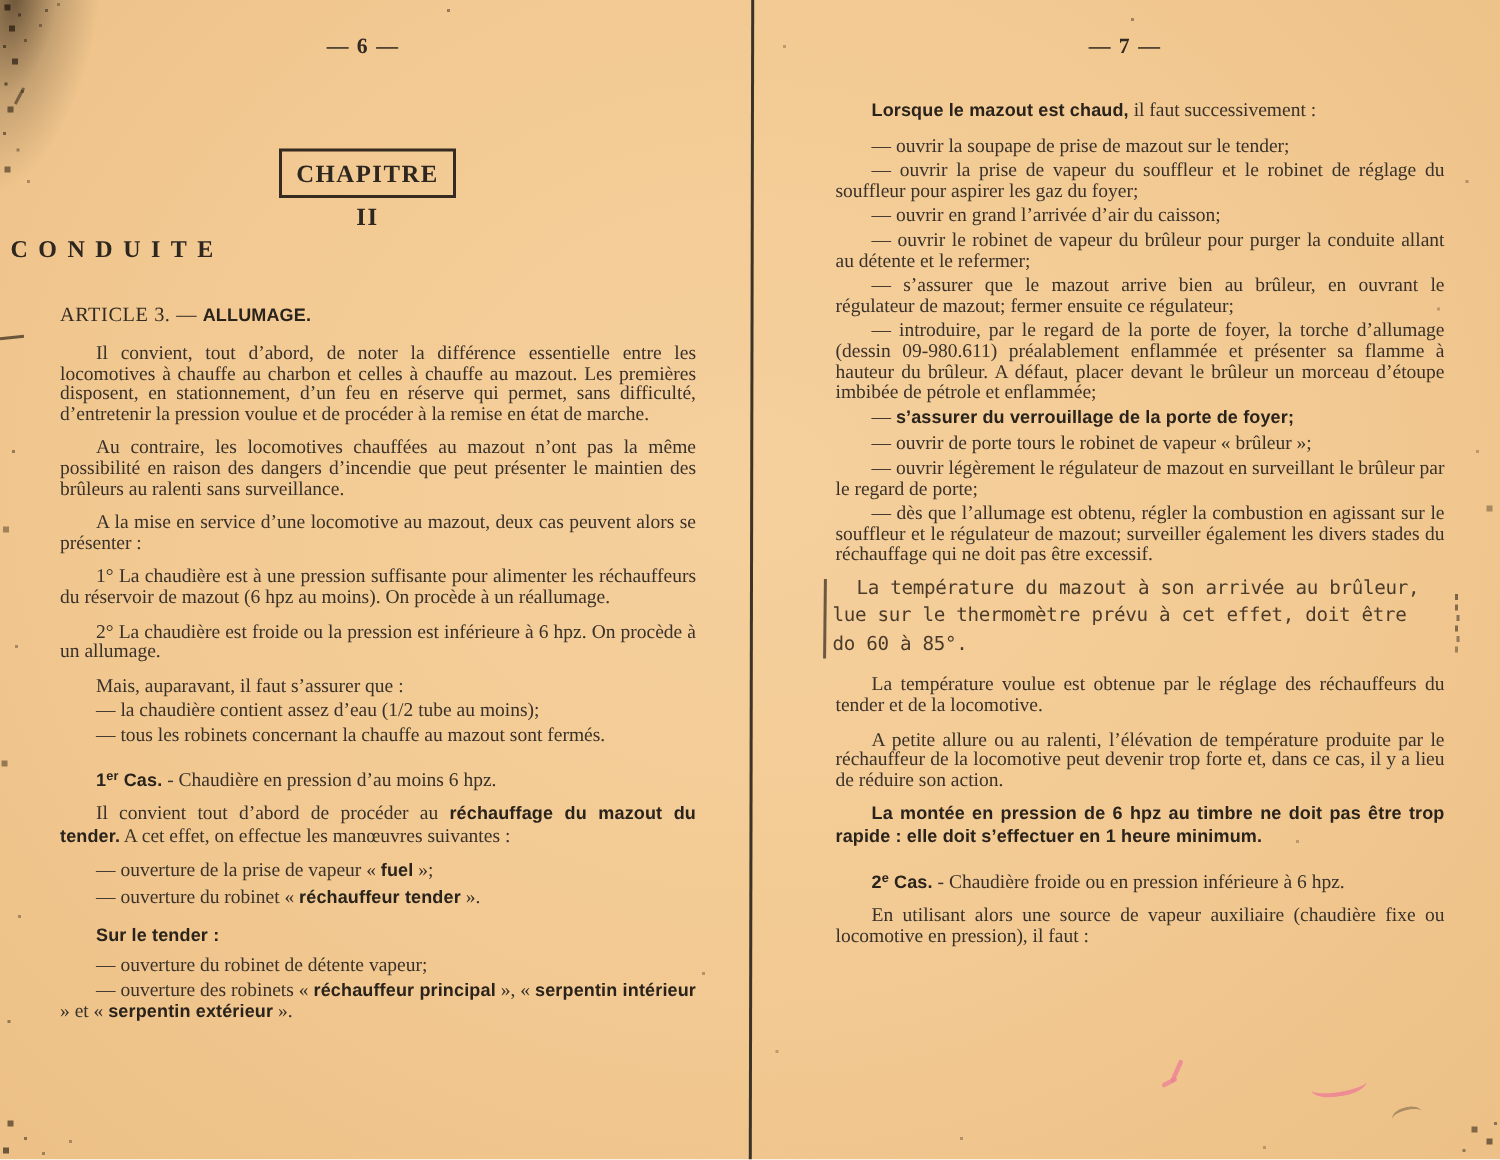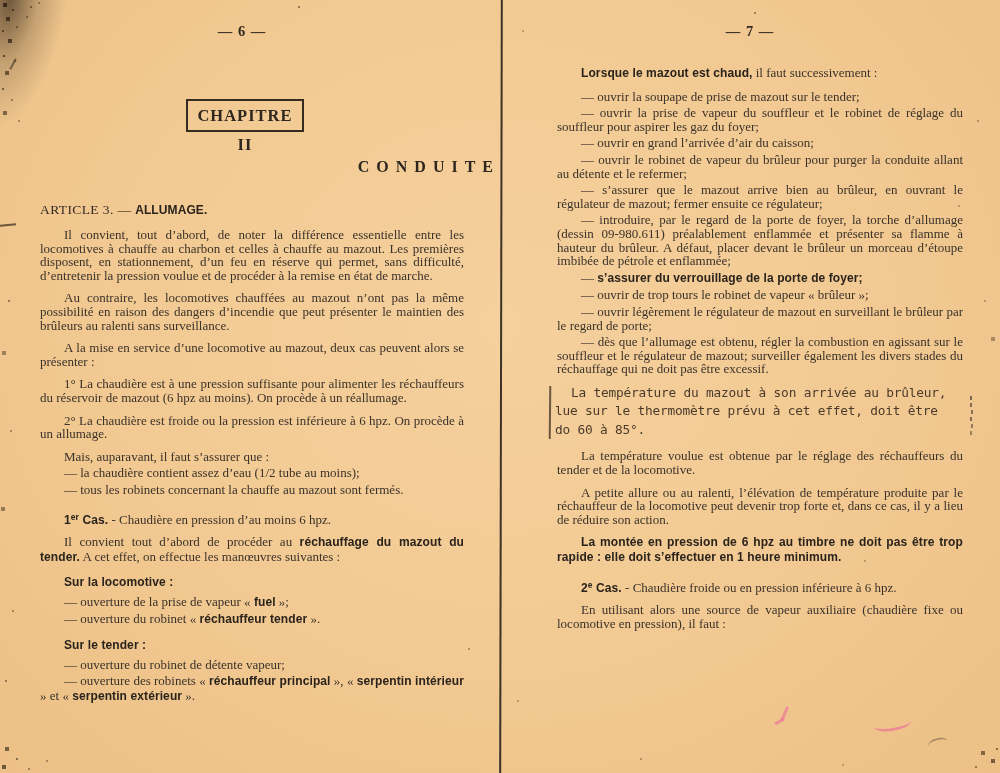--- a/index.html
+++ b/index.html
@@ -12,21 +12,21 @@
     font-family:"Liberation Serif","DejaVu Serif",serif;
     color:var(--ink);
   }
   .page{position:absolute;top:0;width:500px;height:773px;font-size:13px;line-height:13.6px;}
   .page.left{left:0;}
   .page.right{left:500px;}
   .gutter{position:absolute;left:500px;top:-4px;width:1.6px;height:781px;background:#2d261e;opacity:.92;transform:rotate(.12deg);}
   .pagenum{position:absolute;top:25px;left:0;width:100%;text-align:center;font-size:14.5px;letter-spacing:1px;color:#332b22;font-weight:600;}
   .page.left .pagenum{transform:translateX(-8px);}
   .chapter-box{position:absolute;top:99px;left:186px;width:114px;height:29px;border:2px solid #352b20;text-align:center;line-height:29px;font-size:16.5px;font-weight:700;letter-spacing:1px;color:#2e2720;}
-  .doc-title{position:absolute;top:160px;left:0;width:100%;text-align:right;font-size:16px;font-weight:700;letter-spacing:7px;padding-left:7px;box-sizing:border-box;color:#2e2720;}
+  .doc-title{position:absolute;top:160px;left:0;width:100%;text-align:left;font-size:16px;font-weight:700;letter-spacing:7px;padding-left:7px;box-sizing:border-box;color:#2e2720;}
   .article{position:absolute;top:203px;left:40px;font-size:13.5px;letter-spacing:.4px;color:#332b22;}
   .blocks{position:absolute;}
   .blocks.bl-left{top:228px;left:40px;width:424px;}
   .blocks.bl-right{top:66px;left:57px;width:406px;}
   .blk{margin:0 0 9px;}
   .para{text-align:justify;text-indent:24px;}
   .lead{text-align:justify;text-indent:24px;margin-bottom:3px;}
   .list{text-align:justify;text-indent:24px;margin-bottom:3px;}
   .case{text-indent:24px;margin:14px 0 8px;}
   .subhead{text-indent:24px;margin:11px 0 5px;}
@@ -84,21 +84,20 @@
         <div class="blk para"><span>Il convient, tout d’abord, de noter la différence essentielle entre les locomotives à chauffe au charbon et celles à chauffe au mazout. Les premières disposent, en stationnement, d’un feu en réserve qui permet, sans difficulté, d’entretenir la pression voulue et de procéder à la remise en état de marche.</span></div>
         <div class="blk para"><span>Au contraire, les locomotives chauffées au mazout n’ont pas la même possibilité en raison des dangers d’incendie que peut présenter le maintien des brûleurs au ralenti sans surveillance.</span></div>
         <div class="blk para"><span>A la mise en service d’une locomotive au mazout, deux cas peuvent alors se présenter :</span></div>
         <div class="blk para"><span>1° La chaudière est à une pression suffisante pour alimenter les réchauffeurs du réservoir de mazout (6 hpz au moins). On procède à un réallumage.</span></div>
         <div class="blk para"><span>2° La chaudière est froide ou la pression est inférieure à 6 hpz. On procède à un allumage.</span></div>
         <div class="blk lead"><span>Mais, auparavant, il faut s’assurer que :</span></div>
         <div class="blk list"><span>— la chaudière contient assez d’eau (1/2 tube au moins);</span></div>
         <div class="blk list"><span>— tous les robinets concernant la chauffe au mazout sont fermés.</span></div>
         <div class="blk case"><span class="b">1</span><span class="b sup">er</span><span class="b"> Cas.</span><span> - Chaudière en pression d’au moins 6 hpz.</span></div>
         <div class="blk para"><span>Il convient tout d’abord de procéder au </span><span class="b">réchauffage du mazout du tender.</span><span> A cet effet, on effectue les manœuvres suivantes :</span></div>
-        <div class="blk subhead"><span class="b">Sur la locomotive :</span></div>
         <div class="blk list"><span>— ouverture de la prise de vapeur « </span><span class="b">fuel</span><span> »;</span></div>
         <div class="blk list"><span>— ouverture du robinet « </span><span class="b">réchauffeur tender</span><span> ».</span></div>
         <div class="blk subhead"><span class="b">Sur le tender :</span></div>
         <div class="blk list"><span>— ouverture du robinet de détente vapeur;</span></div>
         <div class="blk list"><span>— ouverture des robinets « </span><span class="b">réchauffeur principal</span><span> », « </span><span class="b">serpentin intérieur</span><span> » et « </span><span class="b">serpentin extérieur</span><span> ».</span></div>
       </div>
   </div>
 
   <div class="gutter"></div>
 
@@ -106,21 +105,21 @@
     <div class="pagenum">— 7 —</div>
     <div class="blocks bl-right" id="right-blocks">
         <div class="blk para"><span class="b">Lorsque le mazout est chaud,</span><span> il faut successivement :</span></div>
         <div class="blk list"><span>— ouvrir la soupape de prise de mazout sur le tender;</span></div>
         <div class="blk list"><span>— ouvrir la prise de vapeur du souffleur et le robinet de réglage du souffleur pour aspirer les gaz du foyer;</span></div>
         <div class="blk list"><span>— ouvrir en grand l’arrivée d’air du caisson;</span></div>
         <div class="blk list"><span>— ouvrir le robinet de vapeur du brûleur pour purger la conduite allant au détente et le refermer;</span></div>
         <div class="blk list"><span>— s’assurer que le mazout arrive bien au brûleur, en ouvrant le régulateur de mazout; fermer ensuite ce régulateur;</span></div>
         <div class="blk list"><span>— introduire, par le regard de la porte de foyer, la torche d’allumage (dessin 09-980.611) préalablement enflammée et présenter sa flamme à hauteur du brûleur. A défaut, placer devant le brûleur un morceau d’étoupe imbibée de pétrole et enflammée;</span></div>
         <div class="blk list"><span>— </span><span class="b">s’assurer du verrouillage de la porte de foyer;</span></div>
-        <div class="blk list"><span>— ouvrir de trop tours le robinet de vapeur « brûleur »;</span></div>
+        <div class="blk list"><span>— ouvrir de porte tours le robinet de vapeur « brûleur »;</span></div>
         <div class="blk list"><span>— ouvrir légèrement le régulateur de mazout en surveillant le brûleur par le regard de porte;</span></div>
         <div class="blk list"><span>— dès que l’allumage est obtenu, régler la combustion en agissant sur le souffleur et le régulateur de mazout; surveiller également les divers stades du réchauffage qui ne doit pas être excessif.</span></div>
         <div class="blk typed">
           <div class="typed-rule"></div>
           <div class="tl ind">La température du mazout à son arrivée au brûleur,</div>
           <div class="tl">lue sur le thermomètre prévu à cet effet, doit être</div>
           <div class="tl">do 60 à 85°.</div>
           <div class="typed-edge"></div>
         </div>
         <div class="blk para"><span>La température voulue est obtenue par le réglage des réchauffeurs du tender et de la locomotive.</span></div>

